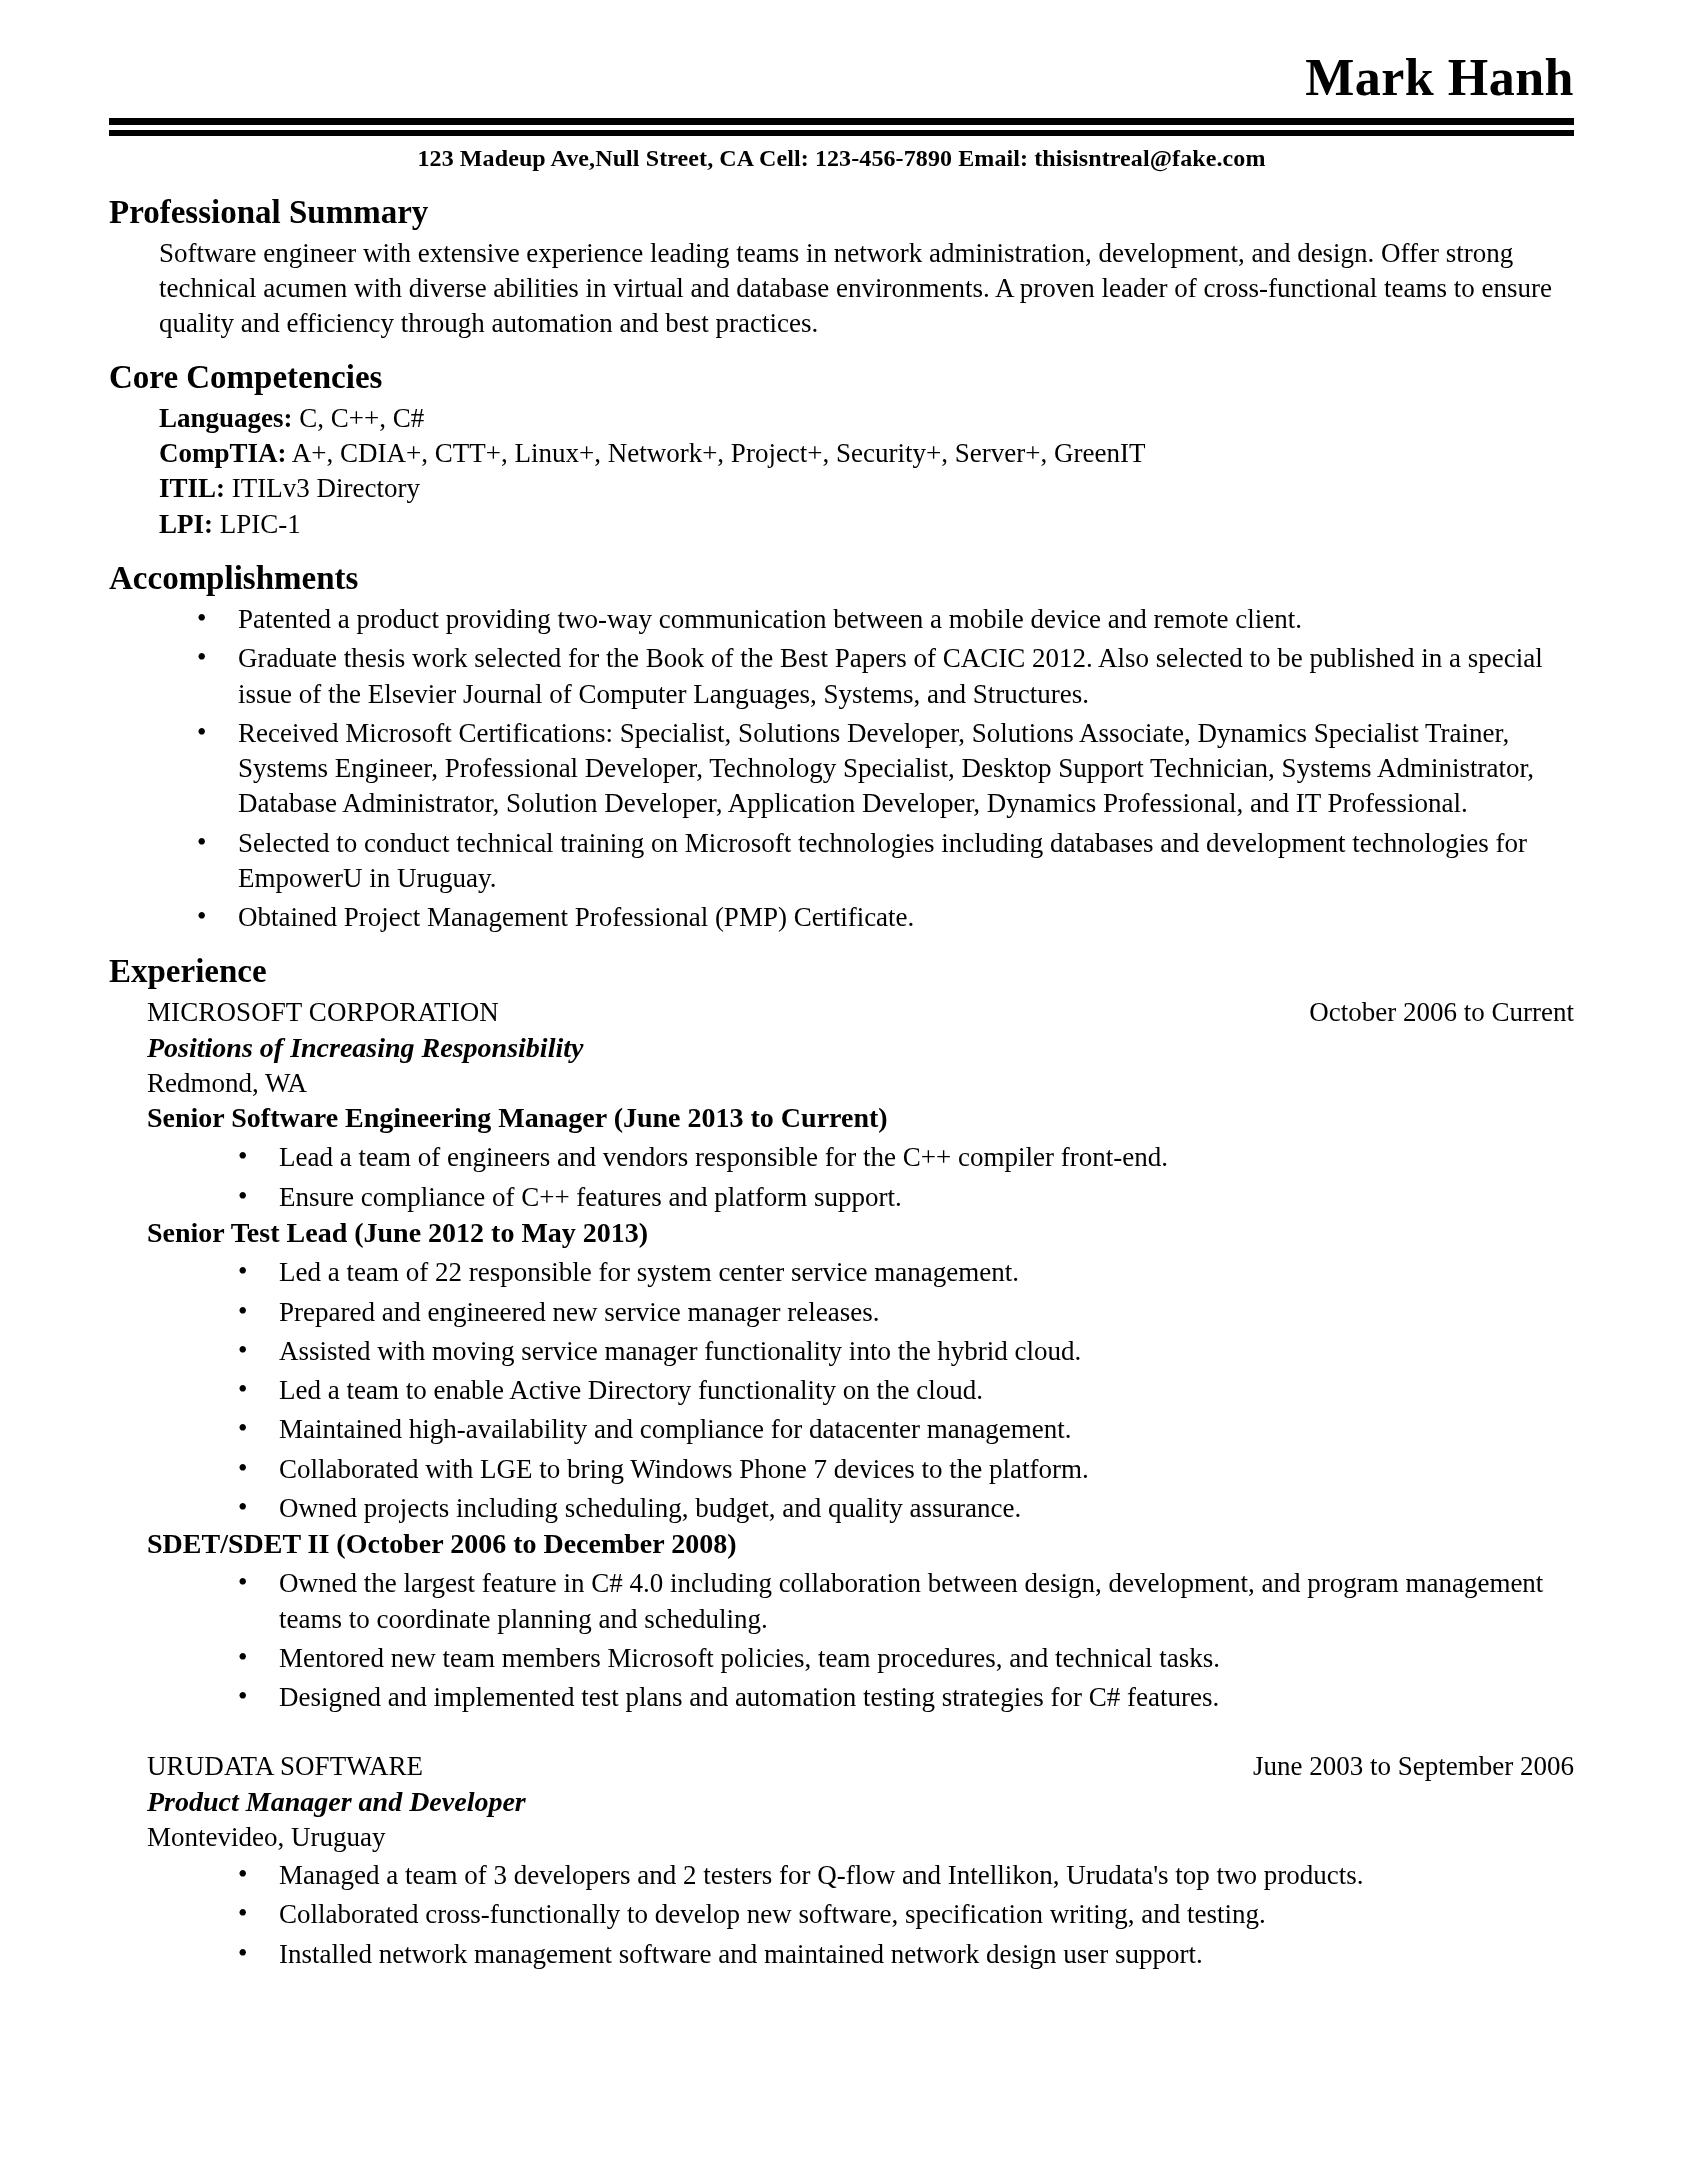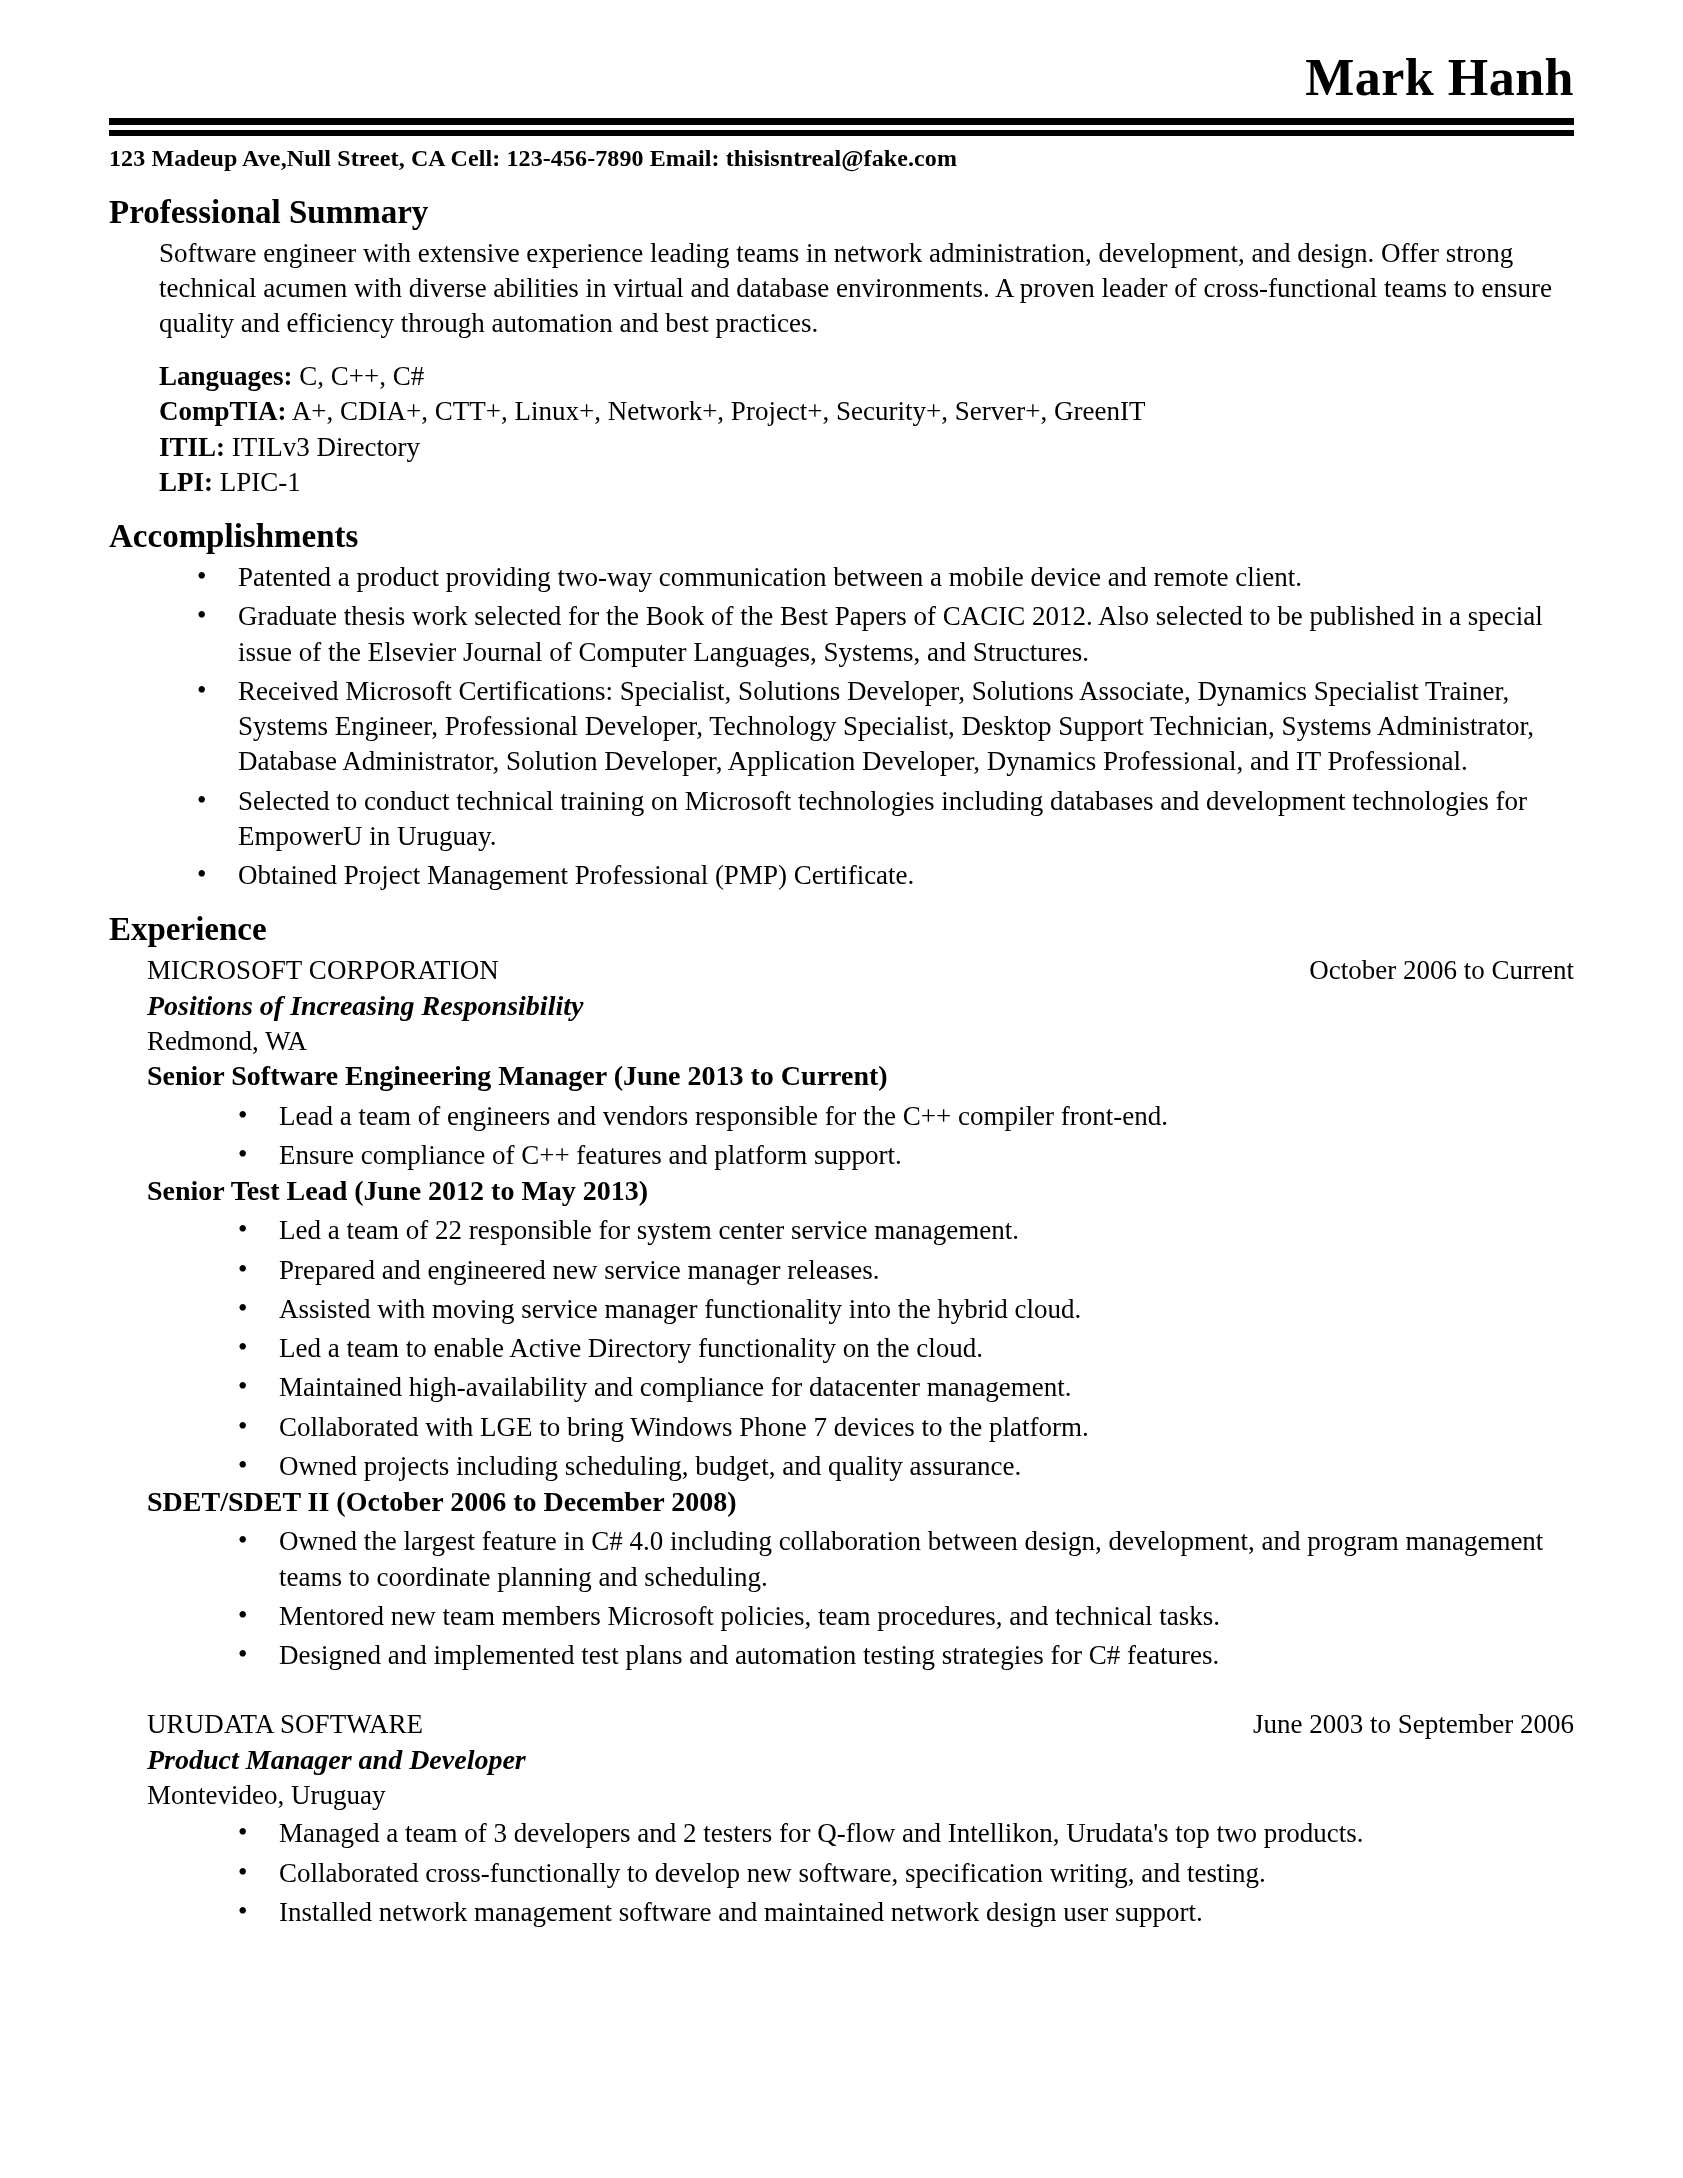--- a/index.html
+++ b/index.html
@@ -44,21 +44,21 @@
   }
   .rule-gap {
     height: 5px;
     background: #fff;
   }
   .rule-thin {
     height: 6px;
     background: #000;
   }
   .contact {
-    text-align: left;
+    text-align: center;
     font-size: 24px;
     font-weight: bold;
     margin: 9px 109px 0 109px;
     letter-spacing: 0.1px;
   }
 
   
   .content {
     padding: 0 109px 0 109px;
   }
@@ -171,20 +171,21 @@
   <div class="content">
 
     <div class="section">
       <div class="section-title">Professional Summary</div>
       <div class="body-block">
         <div class="para">Software engineer with extensive experience leading teams in network administration, development, and design. Offer strong technical acumen with diverse abilities in virtual and database environments. A proven leader of cross-functional teams to ensure quality and efficiency through automation and best practices.</div>
       </div>
     </div>
 
     <div class="section tight">
+      <div class="section-title">Core Competencies</div>
       <div class="body-block">
         <div class="kv">
           <b>Languages:</b><span> C, C++, C#</span>
         </div>
         <div class="kv">
           <b>CompTIA:</b><span> A+, CDIA+, CTT+, Linux+, Network+, Project+, Security+, Server+, GreenIT</span>
         </div>
         <div class="kv">
           <b>ITIL:</b><span> ITILv3 Directory</span>
         </div>

